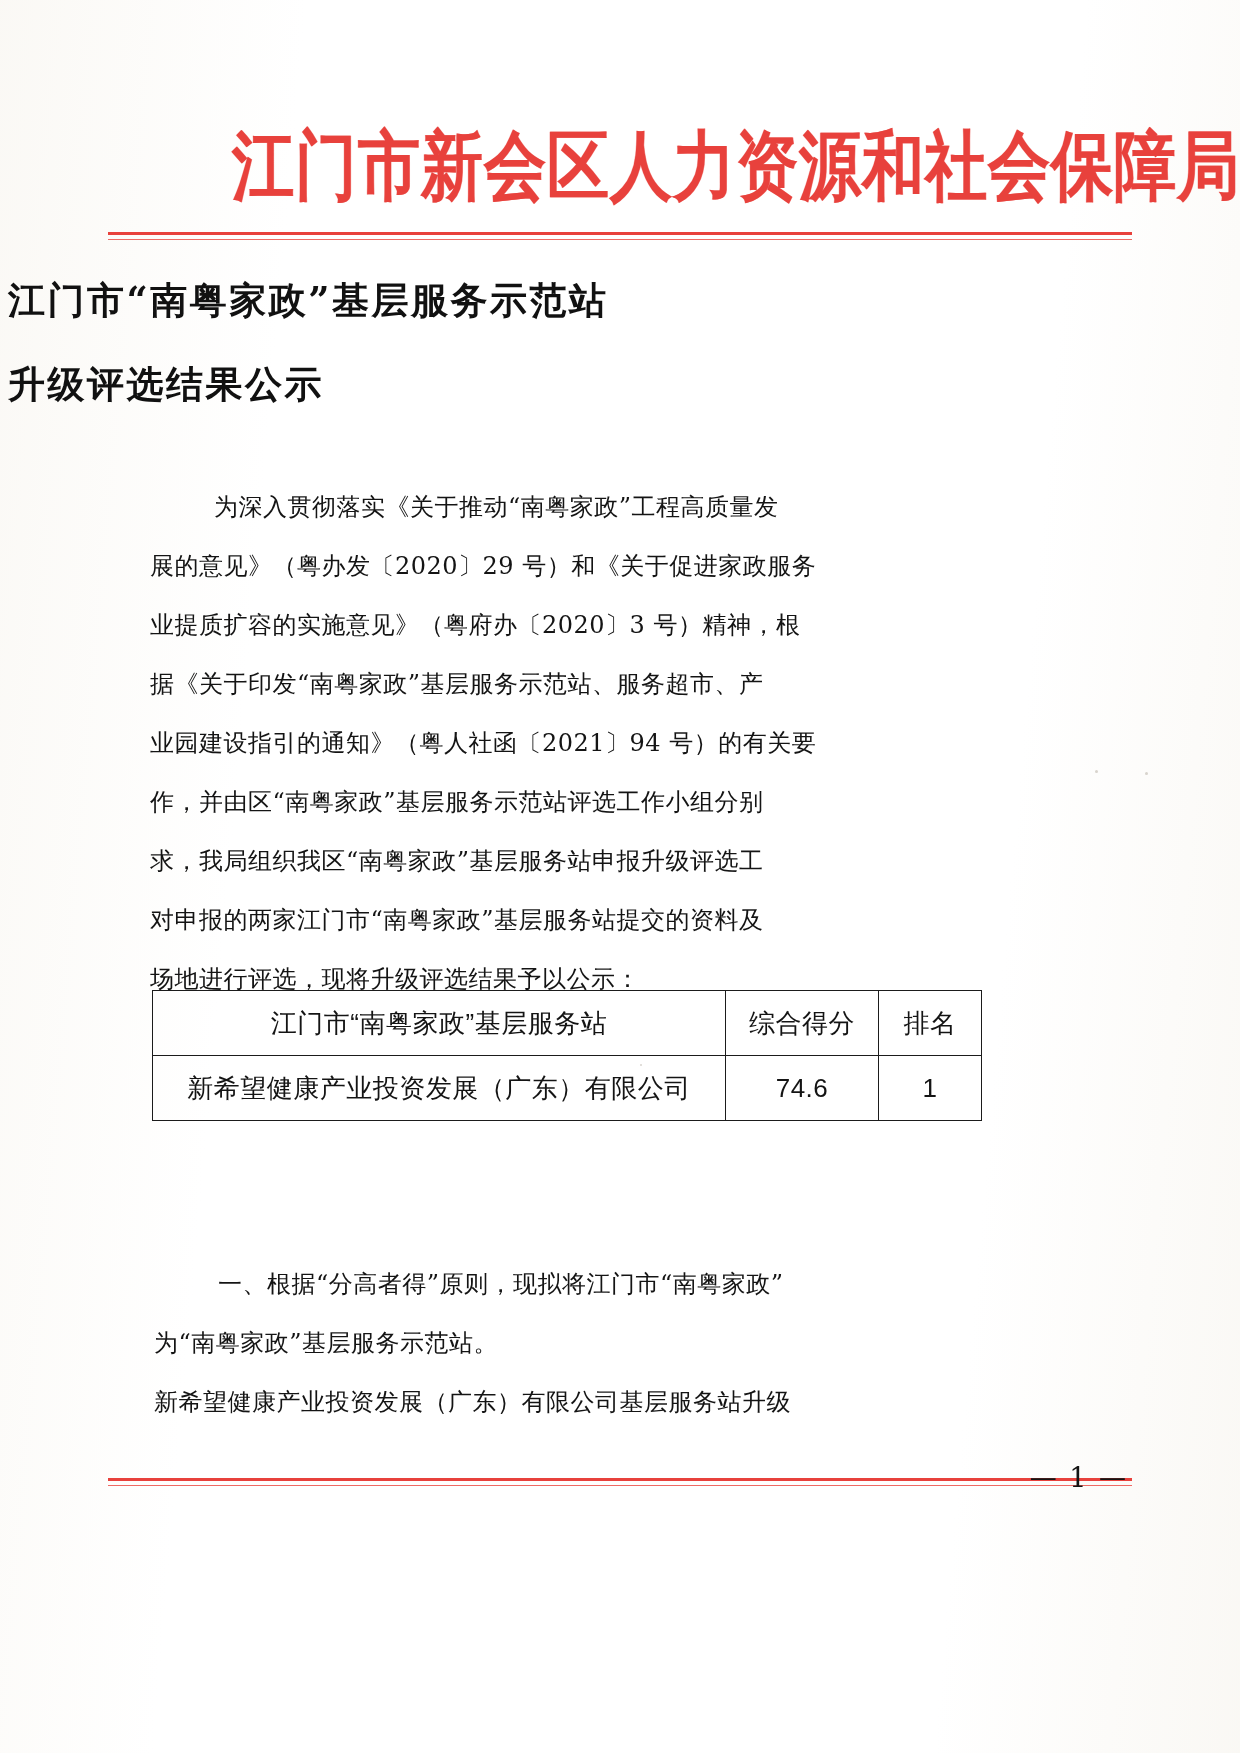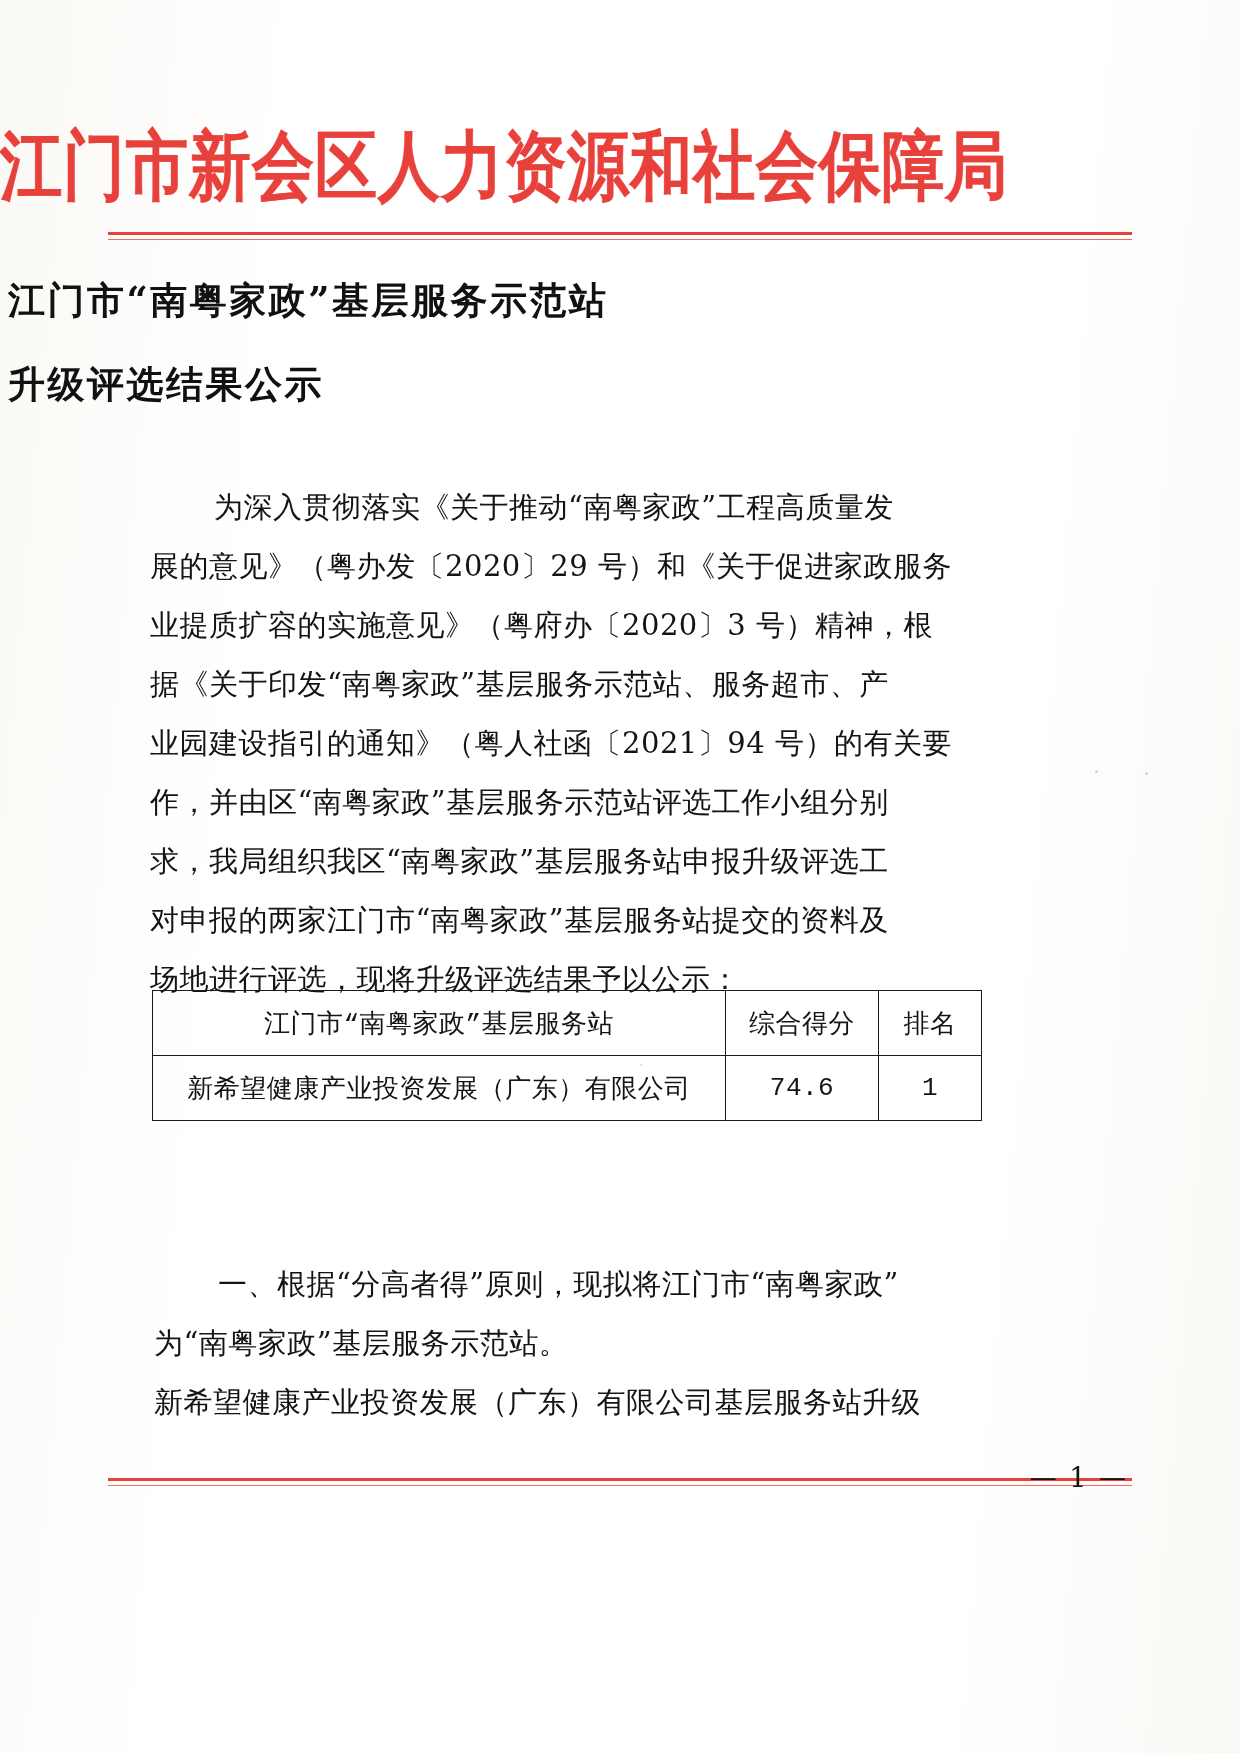--- a/index.html
+++ b/index.html
@@ -26,21 +26,21 @@
       linear-gradient(95deg, rgba(250,248,244,0.9) 0%, rgba(255,255,255,1) 22%, rgba(255,255,255,1) 78%, rgba(249,247,243,0.85) 100%);
     pointer-events: none;
   }
 
   
   .masthead {
     position: absolute;
     left: 0;
     right: 0;
     top: 126px;
-    text-align: left;
+    text-align: right;
   }
   .masthead-title {
     font-family: "DejaVu Serif", "Liberation Serif", serif;
     font-weight: 700;
     font-size: 62px;
     line-height: 1.05;
     letter-spacing: 1px;
     color: #e8413c;
     text-shadow: 0.6px 0 0 rgba(232,65,60,0.55), -0.4px 0 0 rgba(232,65,60,0.35);
     white-space: nowrap;
@@ -81,40 +81,40 @@
 
   
   .body-block {
     position: absolute;
     left: 150px;
     top: 478px;
     width: 822px;
   }
   .para-line {
     font-family: "DejaVu Serif", "Liberation Serif", serif;
-    font-size: 29px;
+    font-size: 24px;
     line-height: 59px;
     letter-spacing: 0.5px;
     color: #141414;
     white-space: nowrap;
   }
   .para-line.indent { text-indent: 64px; }
 
   
   .result-table {
     position: absolute;
     left: 152px;
     top: 990px;
     width: 790px;
     border-collapse: collapse;
     table-layout: fixed;
   }
   .result-table td, .result-table th {
     border: 1.6px solid #1b1b1b;
-    font-family: Liberation Mono, monospace;
+    font-family: Liberation Sans, sans-serif;
     font-size: 26px;
     font-weight: normal;
     color: #141414;
     height: 56px;
     padding: 4px 6px;
     text-align: center;
     vertical-align: middle;
     letter-spacing: 0.5px;
     white-space: nowrap;
   }

